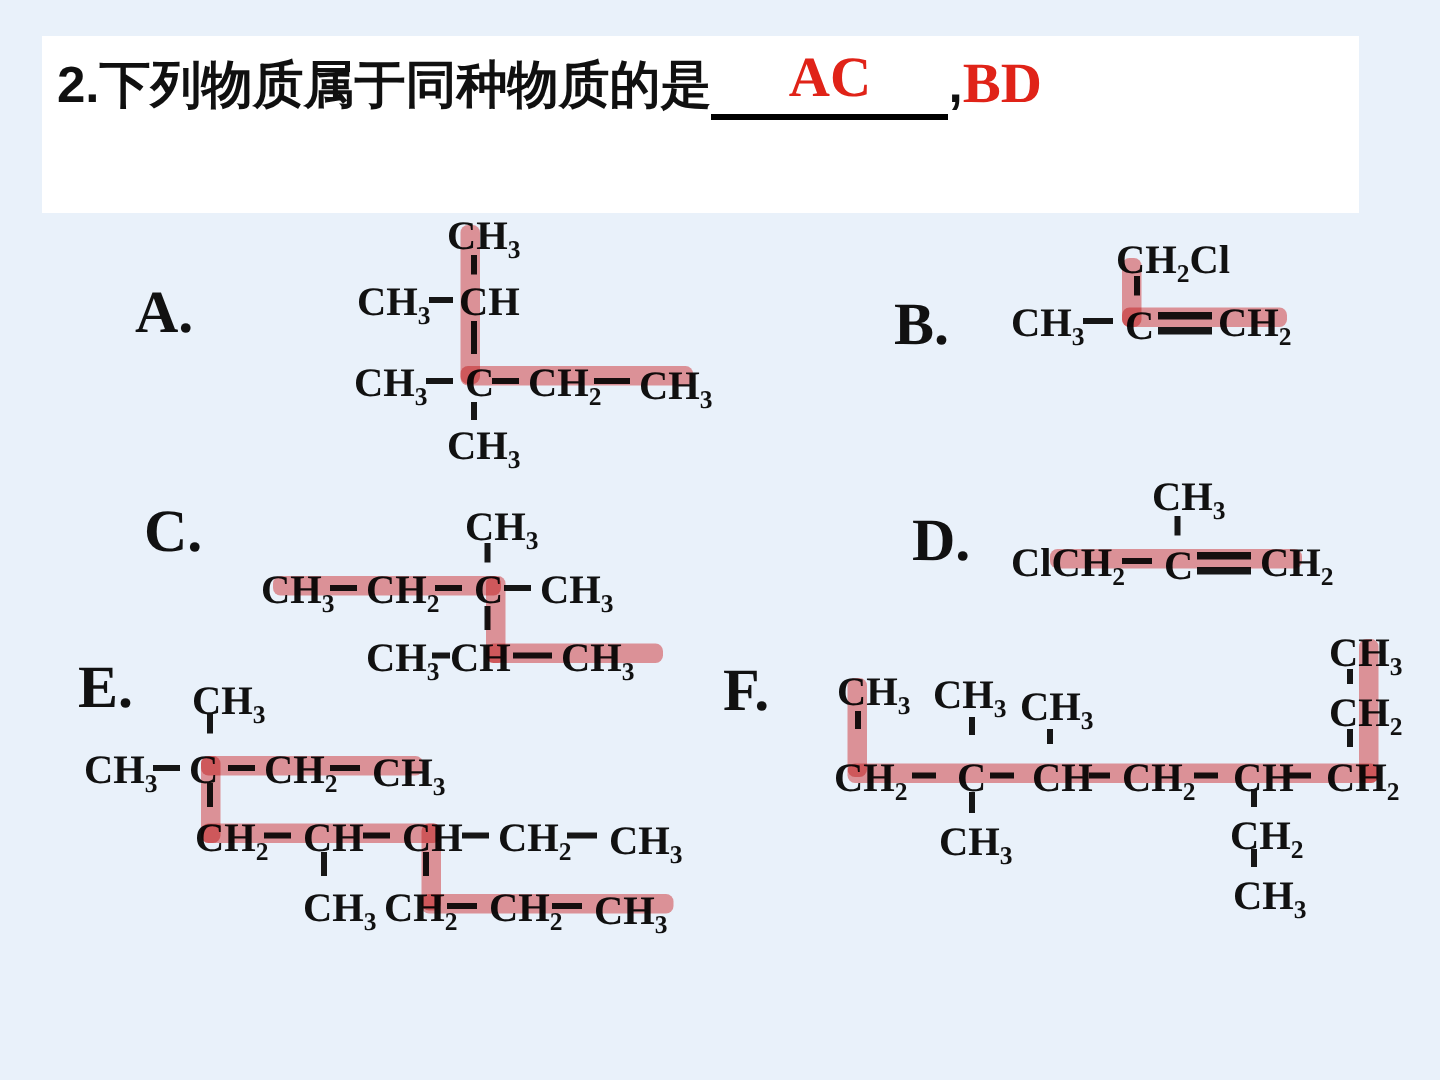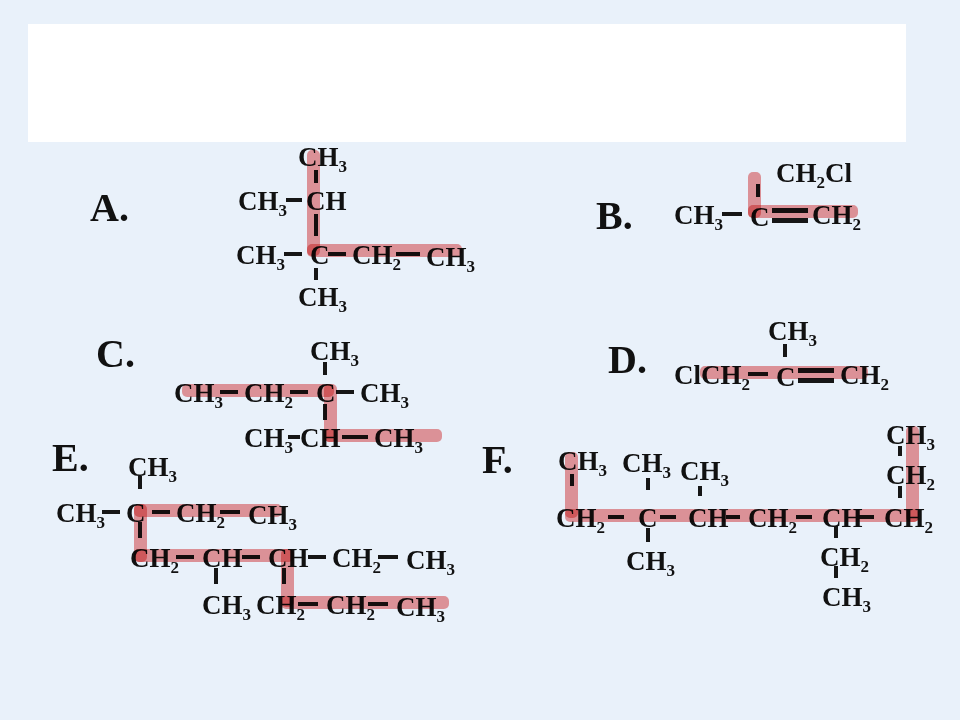--- a/index.html
+++ b/index.html
@@ -24,20 +24,23 @@
   .atom sub{font-size:17px;vertical-align:-6px;line-height:0;}
   .bond{position:absolute;background:#161616;z-index:1;}
   .hl{position:absolute;background:rgba(231,92,92,0.62);mix-blend-mode:multiply;
       border-radius:5px;z-index:3;}
 </style>
 </head>
 <body>
 
 <div class="stage" id="stage">
   <div class="qpanel">
+    <div class="qline l1">
+      <span class="qnum">2.</span><span>下列物质属于同种物质的是</span><span class="blank blank1"><span class="ans">AC</span></span><span class="comma">,</span><span class="ans">BD</span>
+    </div>
   </div>
 <div class="structure">
       <span class="slabel" style="left: 90px; top: 184px;">A.</span>
       <div class="bond" style="left: 314px; top: 170px; width: 4px; height: 13px;"></div>
       <div class="bond" style="left: 286px; top: 198px; width: 16px; height: 4px;"></div>
       <div class="bond" style="left: 314px; top: 214px; width: 4px; height: 22px;"></div>
       <div class="bond" style="left: 284px; top: 252px; width: 18px; height: 4px;"></div>
       <div class="bond" style="left: 328px; top: 252px; width: 18px; height: 4px;"></div>
       <div class="bond" style="left: 396px; top: 252px; width: 24px; height: 4px;"></div>
       <div class="bond" style="left: 314px; top: 268px; width: 4px; height: 12px;"></div>
@@ -51,21 +54,21 @@
       <span class="atom" style="left: 298px; top: 282px;">CH<sub>3</sub></span>
       <div class="hl" style="left: 307px; top: 150px; width: 13px; height: 106px;"></div>
       <div class="hl" style="left: 307px; top: 244px; width: 155px; height: 13px;"></div>
     </div>
     <div class="structure">
       <span class="slabel" style="left: 596px; top: 192px;">B.</span>
       <div class="bond" style="left: 756px; top: 184px; width: 4px; height: 13px;"></div>
       <div class="bond" style="left: 722px; top: 212px; width: 20px; height: 4px;"></div>
       <div class="bond" style="left: 772px; top: 208px; width: 36px; height: 5px;"></div>
       <div class="bond" style="left: 772px; top: 218px; width: 36px; height: 5px;"></div>
-      <span class="atom" style="left: 744px; top: 158px; margin-left: 32px;">CH<sub>2</sub>Cl</span>
+      <span class="atom" style="left: 744px; top: 158px;">CH<sub>2</sub>Cl</span>
       <span class="atom" style="left: 674px; top: 200px;">CH<sub>3</sub></span>
       <span class="atom" style="left: 750px; top: 202px;">C</span>
       <span class="atom" style="left: 812px; top: 200px;">CH<sub>2</sub></span>
       <div class="hl" style="left: 748px; top: 172px; width: 13px; height: 46px;"></div>
       <div class="hl" style="left: 748px; top: 205px; width: 110px; height: 13px;"></div>
     </div>
     <div class="structure">
       <span class="slabel" style="left: 96px; top: 330px;">C.</span>
       <div class="bond" style="left: 323px; top: 362px; width: 4px; height: 13px;"></div>
       <div class="bond" style="left: 220px; top: 390px; width: 18px; height: 4px;"></div>

